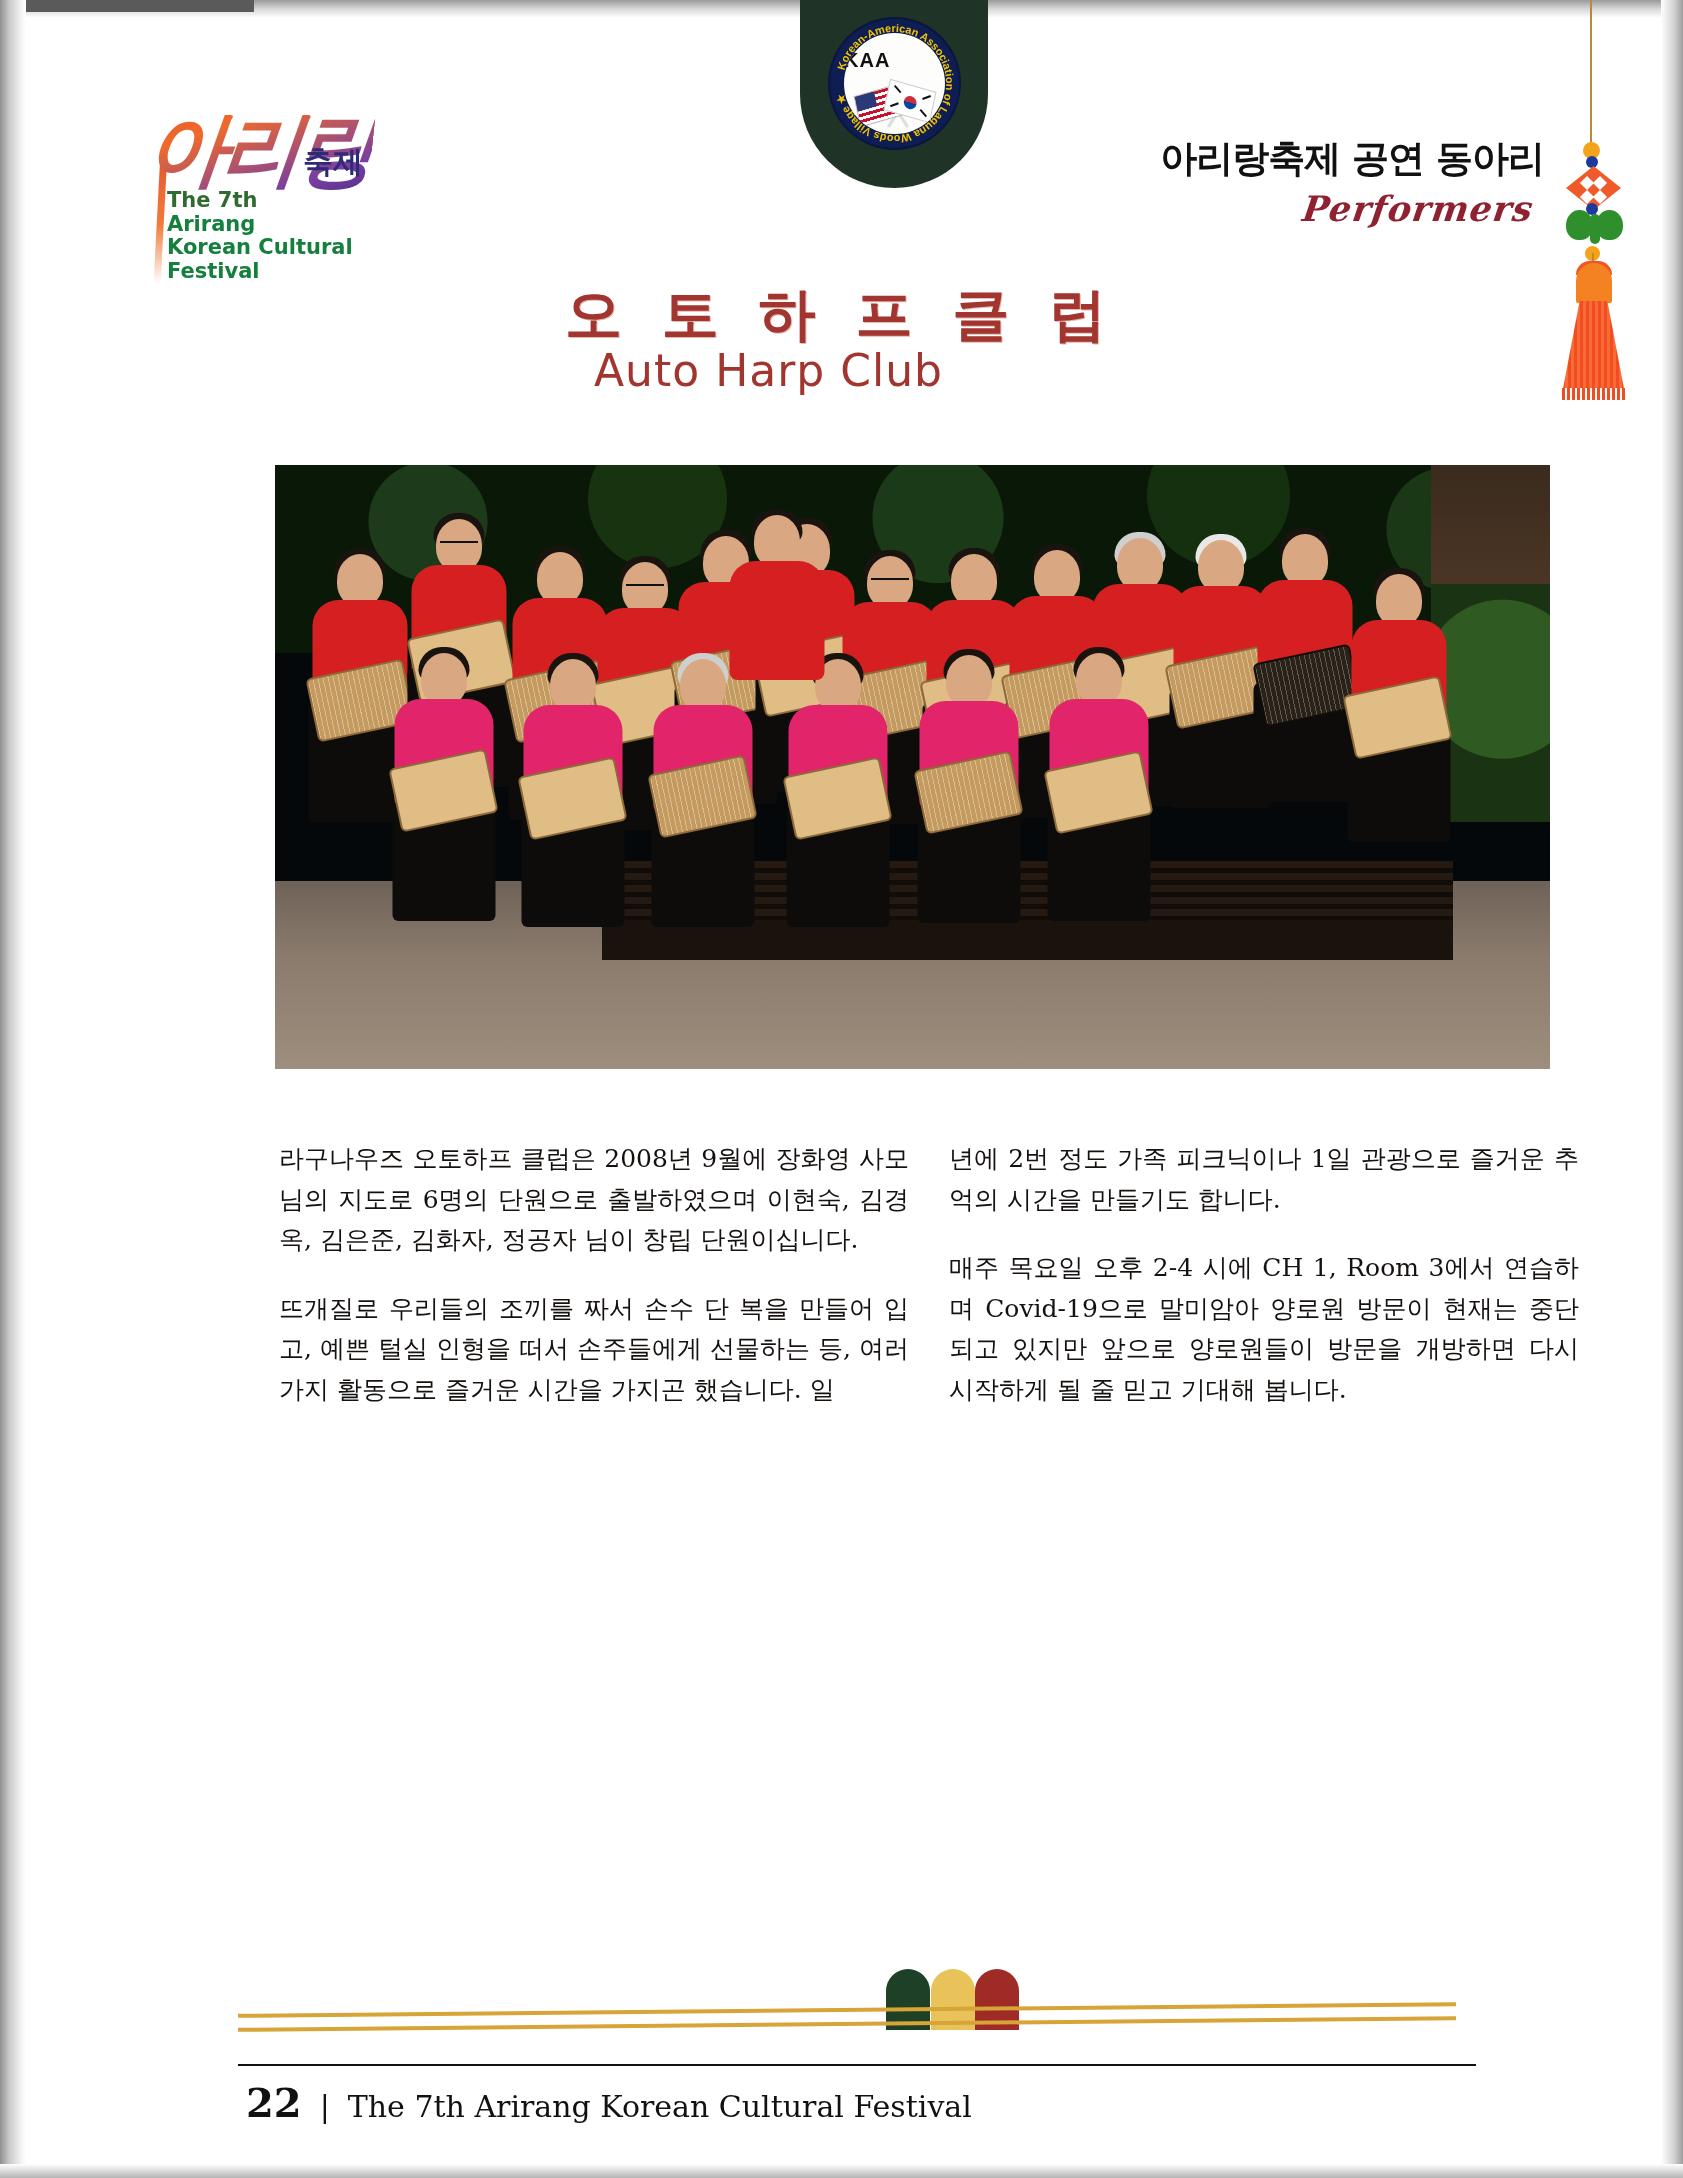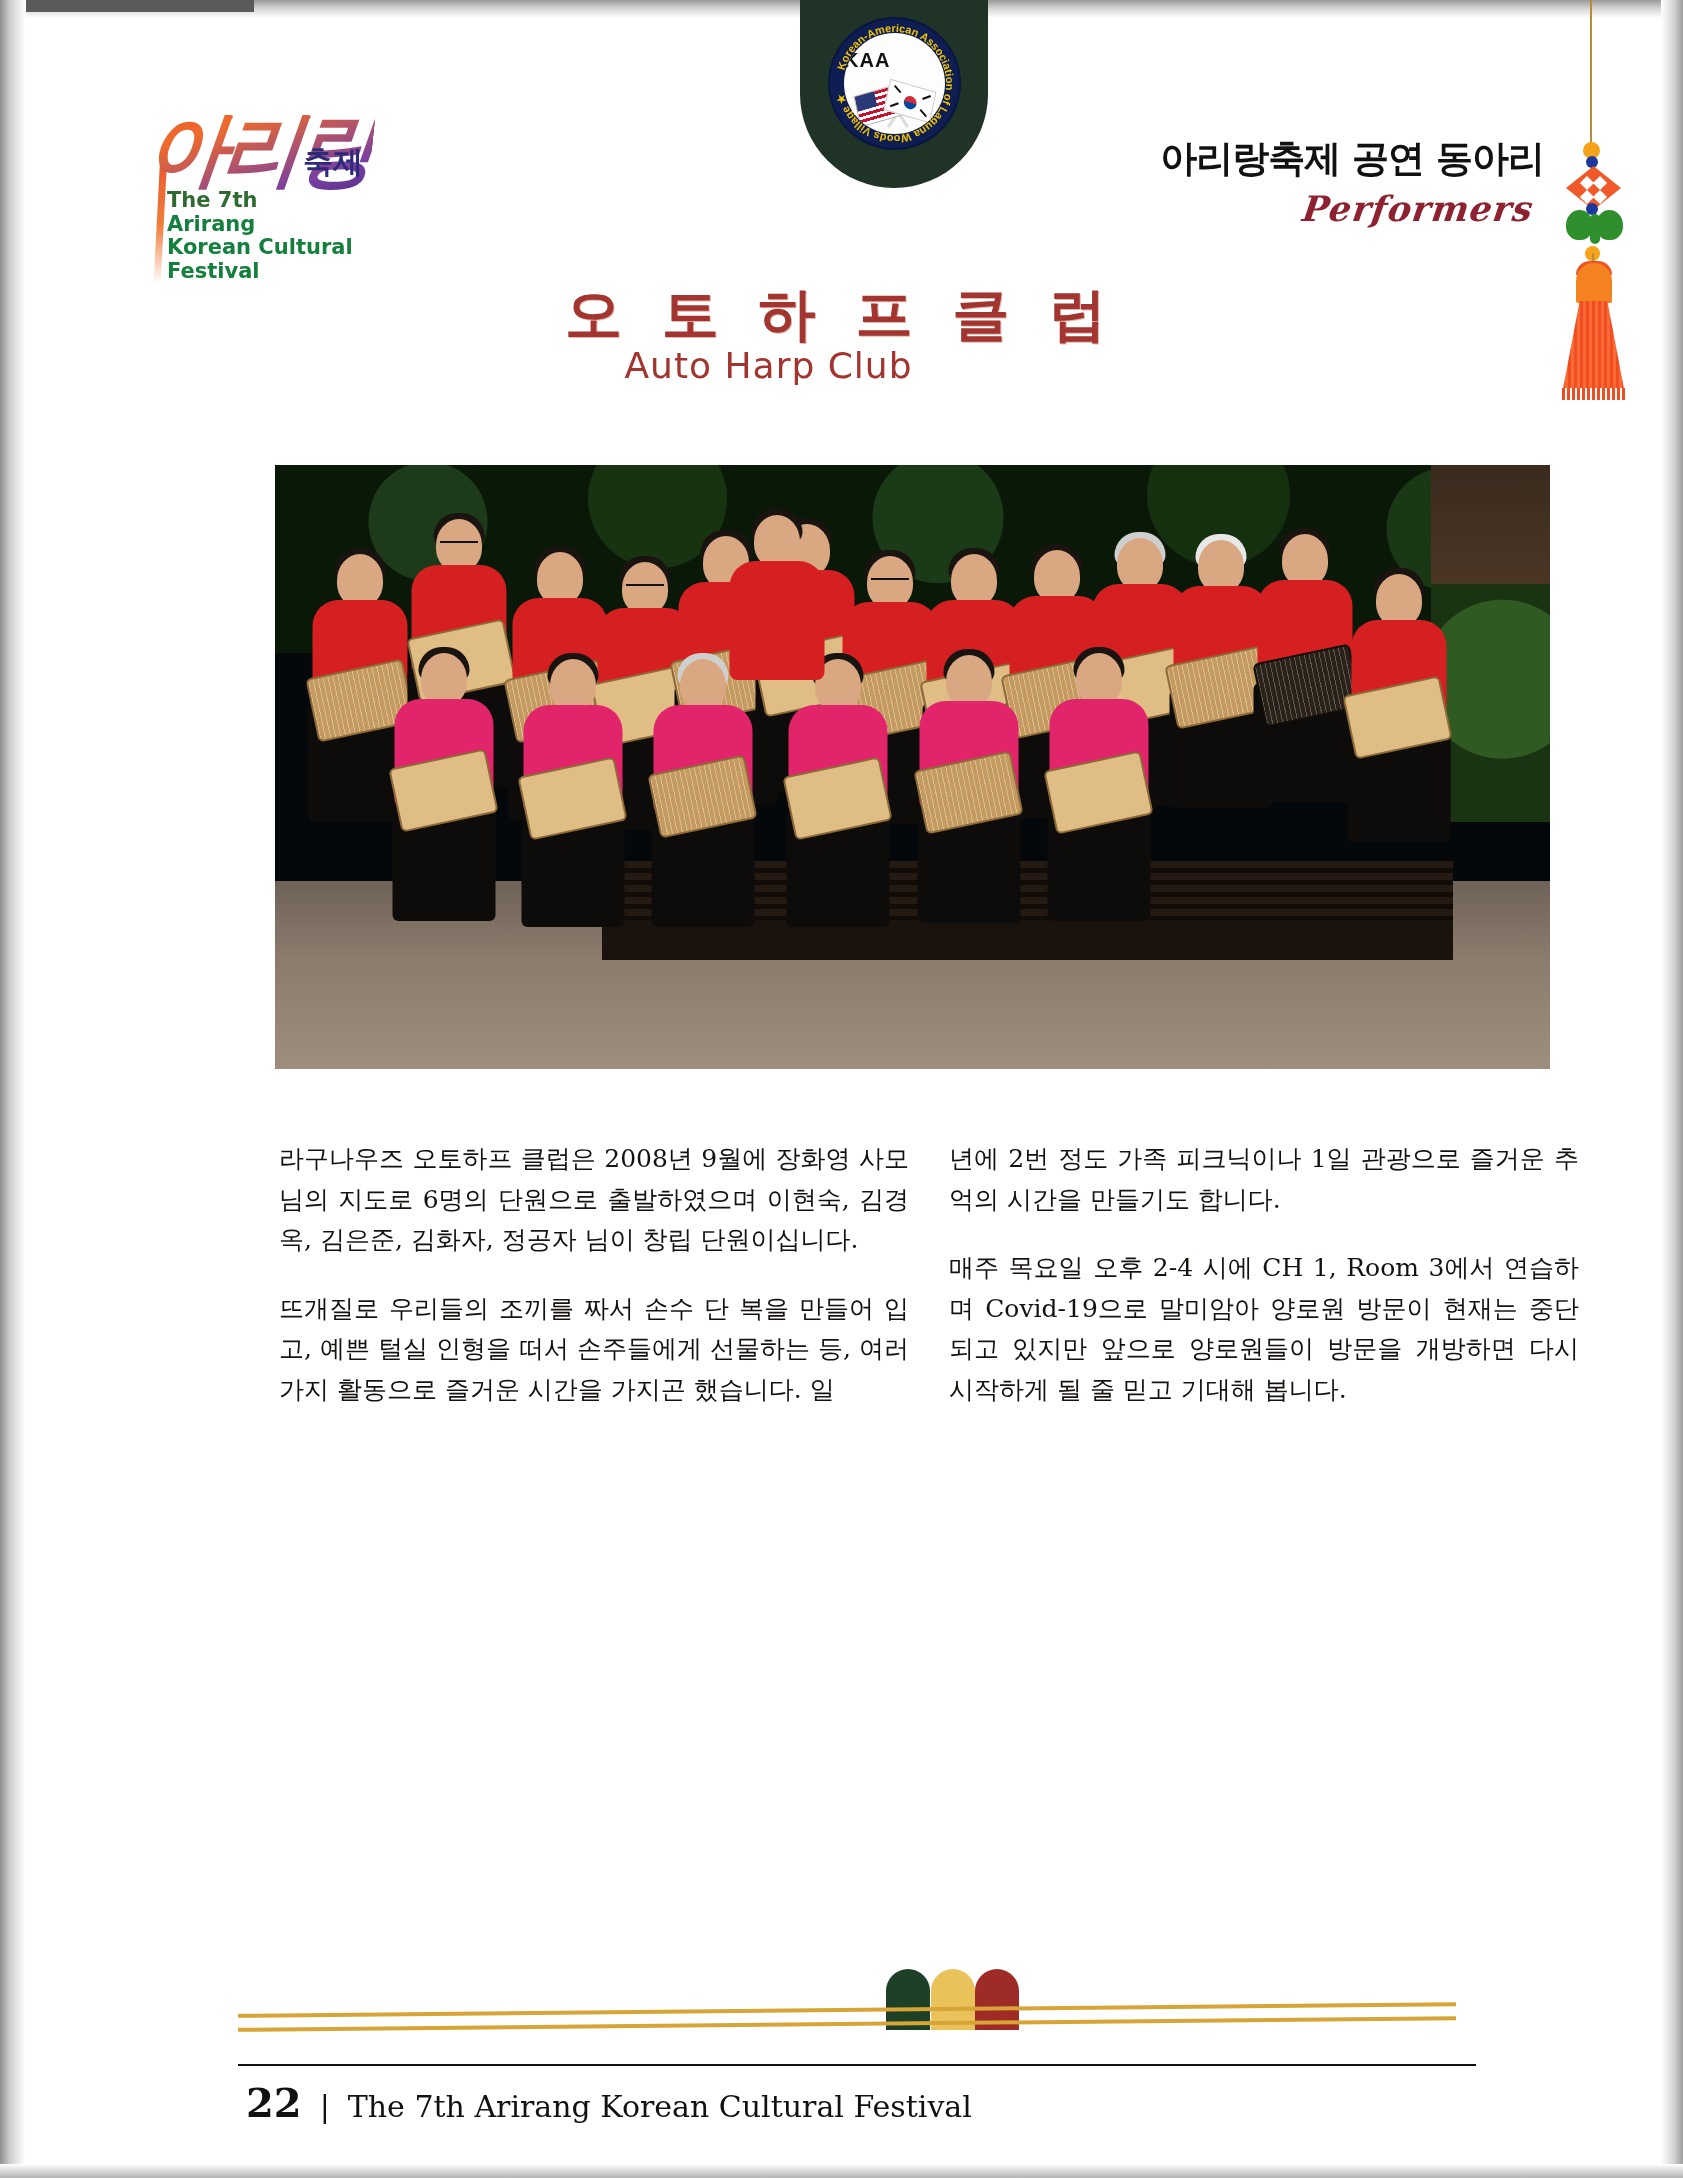--- a/index.html
+++ b/index.html
@@ -127,21 +127,21 @@
 
   
   .title-kor{
     position:absolute;left:0;top:277px;width:1683px;text-align:center;
     font-family:Liberation Sans, sans-serif;font-size:57px;font-weight:bold;
     color:#a2352f;letter-spacing:12px;
     text-shadow:1px 1px 0 #e5b8b0;
   }
   .title-en{
     position:absolute;left:0;top:345px;width:1537px;text-align:center;
-    font-family:"DejaVu Sans",sans-serif;font-size:36px;font-weight:normal;
+    font-family:"DejaVu Sans",sans-serif;font-size:44px;font-weight:normal;
     color:#a2352f;letter-spacing:1px;
   }
 
   
   .photo-frame{
     position:absolute;left:275px;top:465px;width:1275px;height:604px;
     background:#05080a;overflow:hidden;
   }
   .ph-hedge{position:absolute;left:0;top:0;width:100%;height:188px;
     background:

